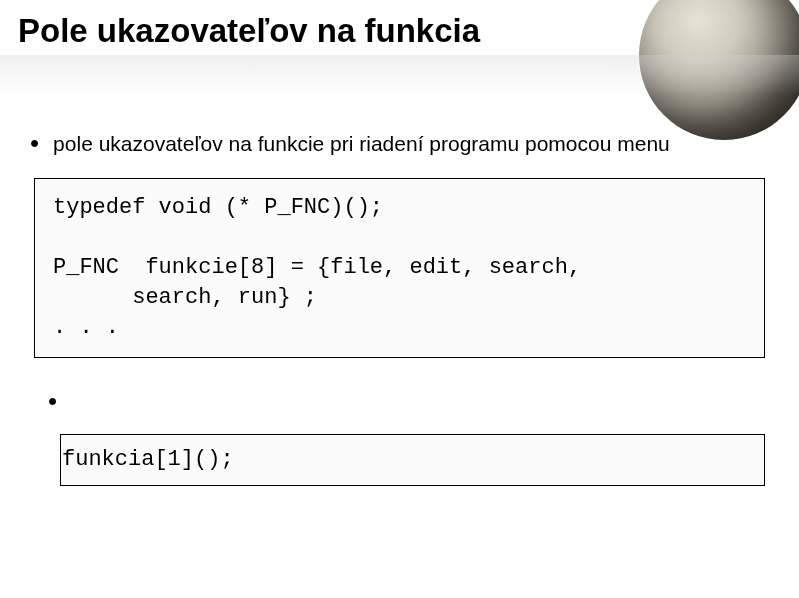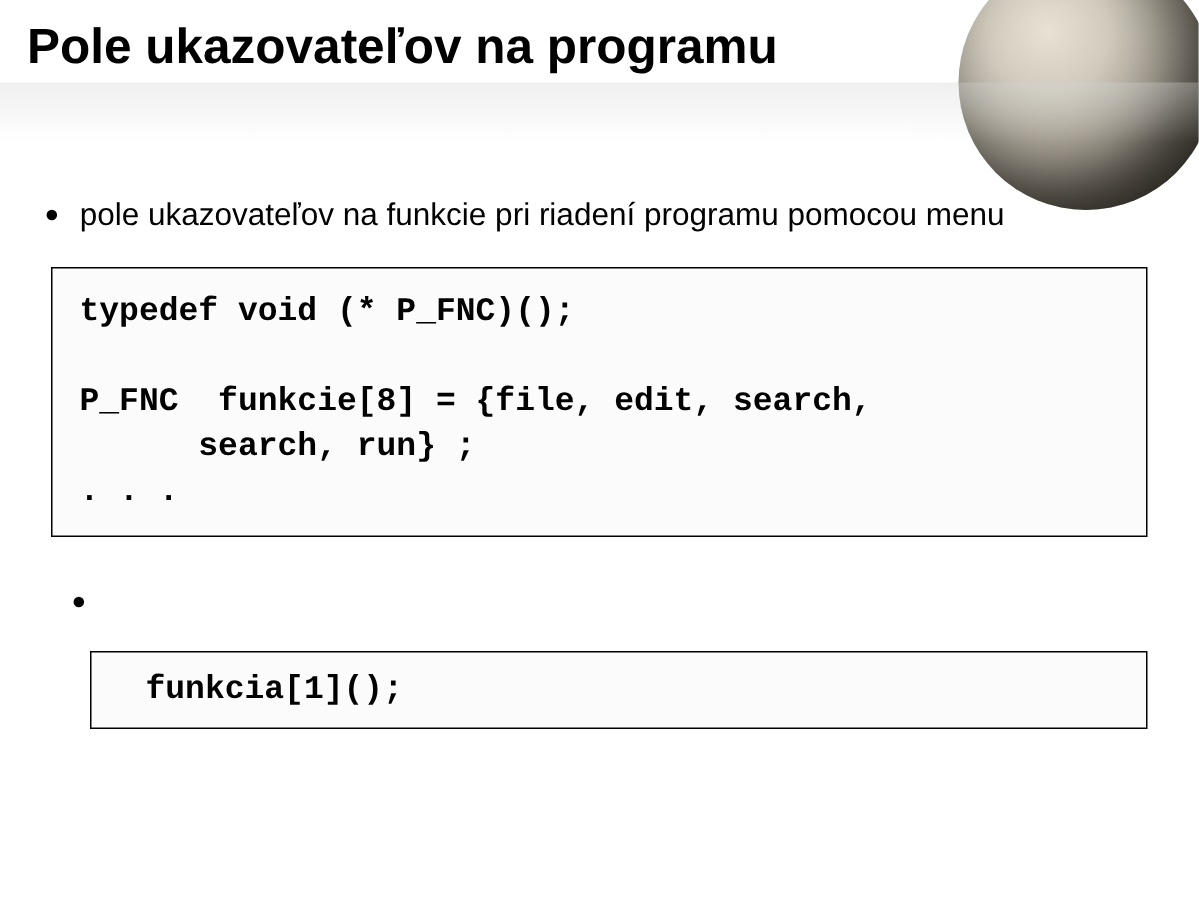--- a/index.html
+++ b/index.html
@@ -77,47 +77,46 @@
   .bullet-text {
     font-size: 21px;
     line-height: 32px;
     color: #000;
   }
   .code-box {
     border: 1px solid #000;
     background: #fbfbfb;
     margin: 10px 6px 0 6px;
     padding: 14px 18px 14px 18px;
-    font-weight: bold;
   }
   .code-line {
     font-family: "Courier New", Courier, monospace;
     font-size: 22px;
     line-height: 30px;
     color: #000;
     white-space: pre;
   }
   .code-blank { height: 30px; }
   .code-box.small {
     margin-top: 12px;
-    padding: 10px 36px;
+    padding: 10px 1px;
     margin-left: 32px;
   }
 </style>
 </head>
 <body>
 
 <div class="globe">
   <div class="globe-blur"></div>
   <div class="globe-inner"></div>
 </div>
 
 <div class="header-shadow"></div>
 
-<h1 class="slide-title">Pole ukazovateľov na programu</h1>
+<h1 class="slide-title">Pole ukazovateľov na funkcia</h1>
 
 <div class="content">
 
   <div class="bullet-row lvl1">
     <div class="bullet-dot">•</div>
     <div class="bullet-text">pole ukazovateľov na funkcie pri riadení programu pomocou menu</div>
   </div>
 
   <div class="code-box">
     <div class="code-line">typedef void (* P_FNC)();</div>

